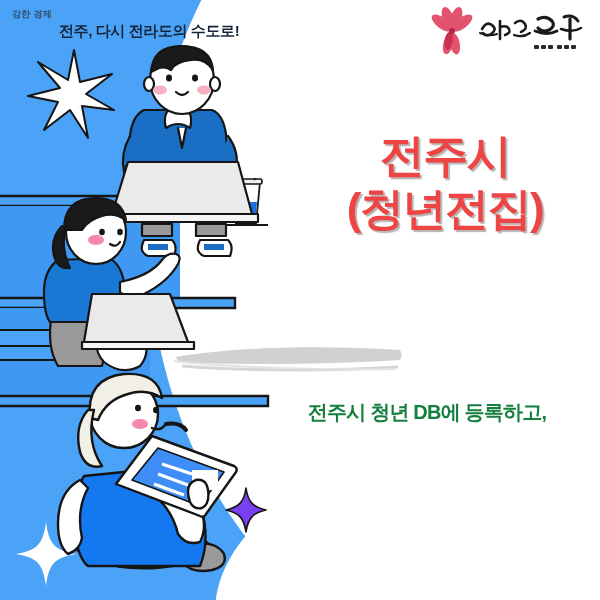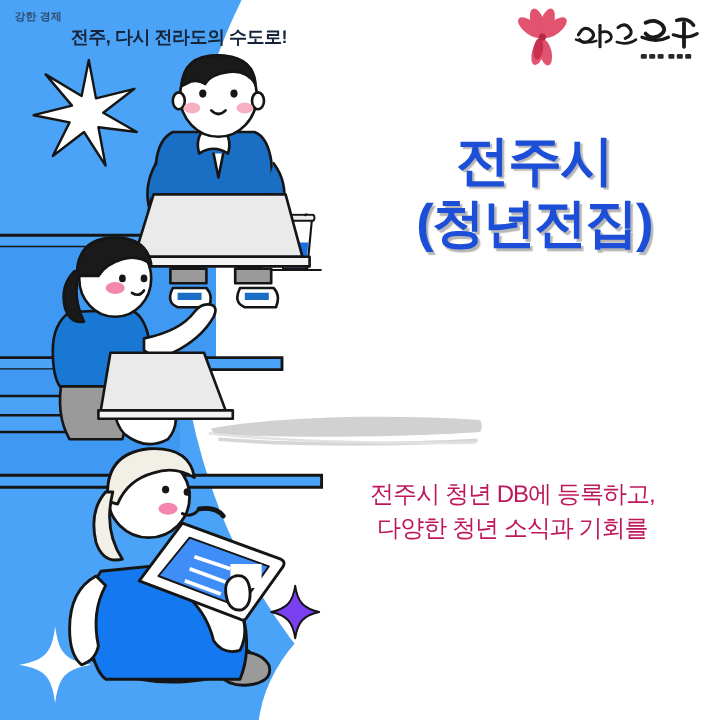--- a/index.html
+++ b/index.html
@@ -38,62 +38,61 @@
 
   
   .steps{position:absolute;left:0;top:0;width:300px;height:600px;}
 
   
   .kicker{
     position:absolute;left:12px;top:8px;
     font-size:9px;font-weight:bold;
     color:#2b3e55;letter-spacing:.3px;
     opacity:.85;
-    font-family:Liberation Serif, serif;
   }
   .headline{
     position:absolute;left:12px;top:22px;
     font-size:15px;font-weight:bold;
     color:#16243a;letter-spacing:-.4px;margin-left:47px;
   }
 
   
   .logo{
     position:absolute;right:8px;top:5px;
     width:170px;height:52px;
   }
 
   
   .title{
     position:absolute;
-    left:300px;top:108px;width:290px;
+    left:300px;top:130px;width:290px;
     text-align:center;
-    color:#1d4ed8;
+    color:#ef4444;
     font-weight:bold;
     font-size:45px;
     line-height:1.17;
     letter-spacing:-1.5px;
     text-shadow:2px 2px 1px rgba(120,120,120,.55);
   }
   .title .ln{display:block;white-space:nowrap;}
   .title .ln3{font-size:44px;}
 
   
   .brush{
     position:absolute;left:172px;top:341px;
     width:232px;height:36px;
   }
 
   
   .subtitle{
     position:absolute;
     left:262px;top:398px;width:330px;
     text-align:center;
-    color:#be185d;
-    font-weight:normal;
+    color:#15803d;
+    font-weight:bold;
     font-size:20px;
     line-height:1.44;
     letter-spacing:-.8px;
   }
   .subtitle .ln{display:block;white-space:nowrap;}
 
   
   .sparkle-top{position:absolute;left:26px;top:48px;width:92px;height:92px;}
   .sparkle-bottom{position:absolute;left:8px;top:518px;width:72px;height:72px;}
   .sparkle-purple{position:absolute;left:222px;top:486px;width:46px;height:48px;}
@@ -304,16 +303,15 @@
     </g>
   </svg>
 
   <div class="title">
     <span class="ln ln1">전주시</span>
     <span class="ln ln3">(청년전집)</span>
   </div>
 
   <div class="subtitle">
     <span class="ln">전주시 청년 DB에 등록하고,</span>
-    <span class="ln">다양한 청년 소식과 기회를</span>
   </div>
 
 </div>
 
 </body></html>

